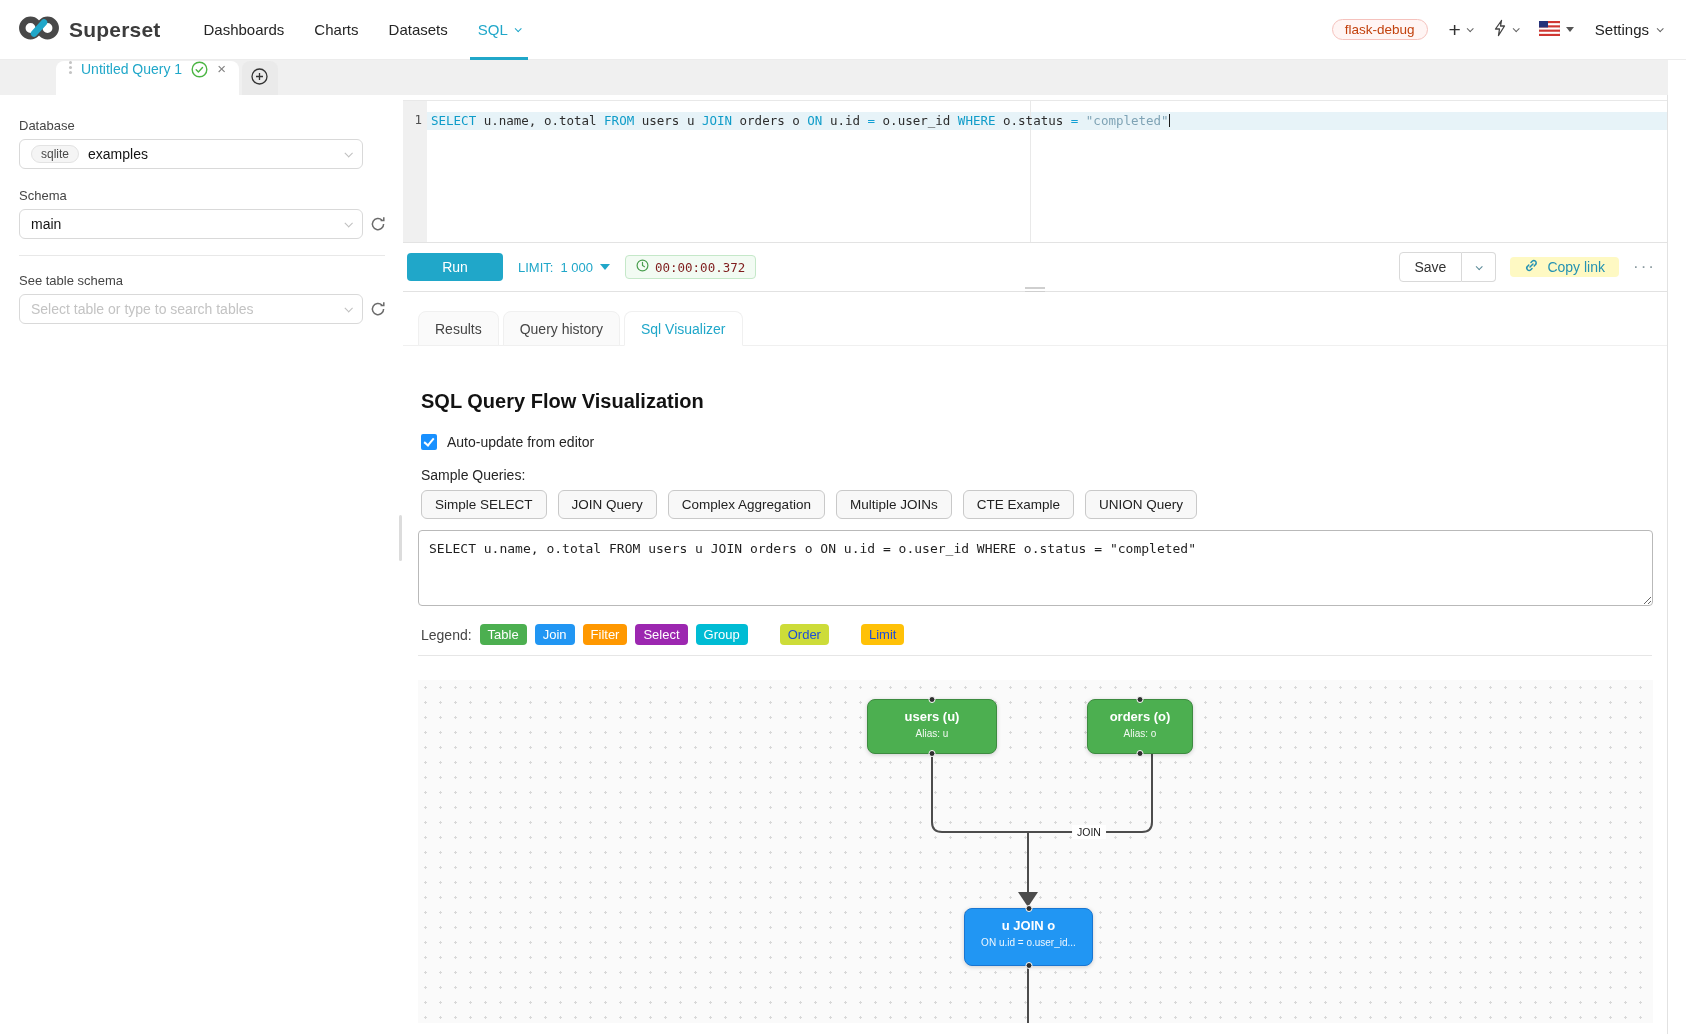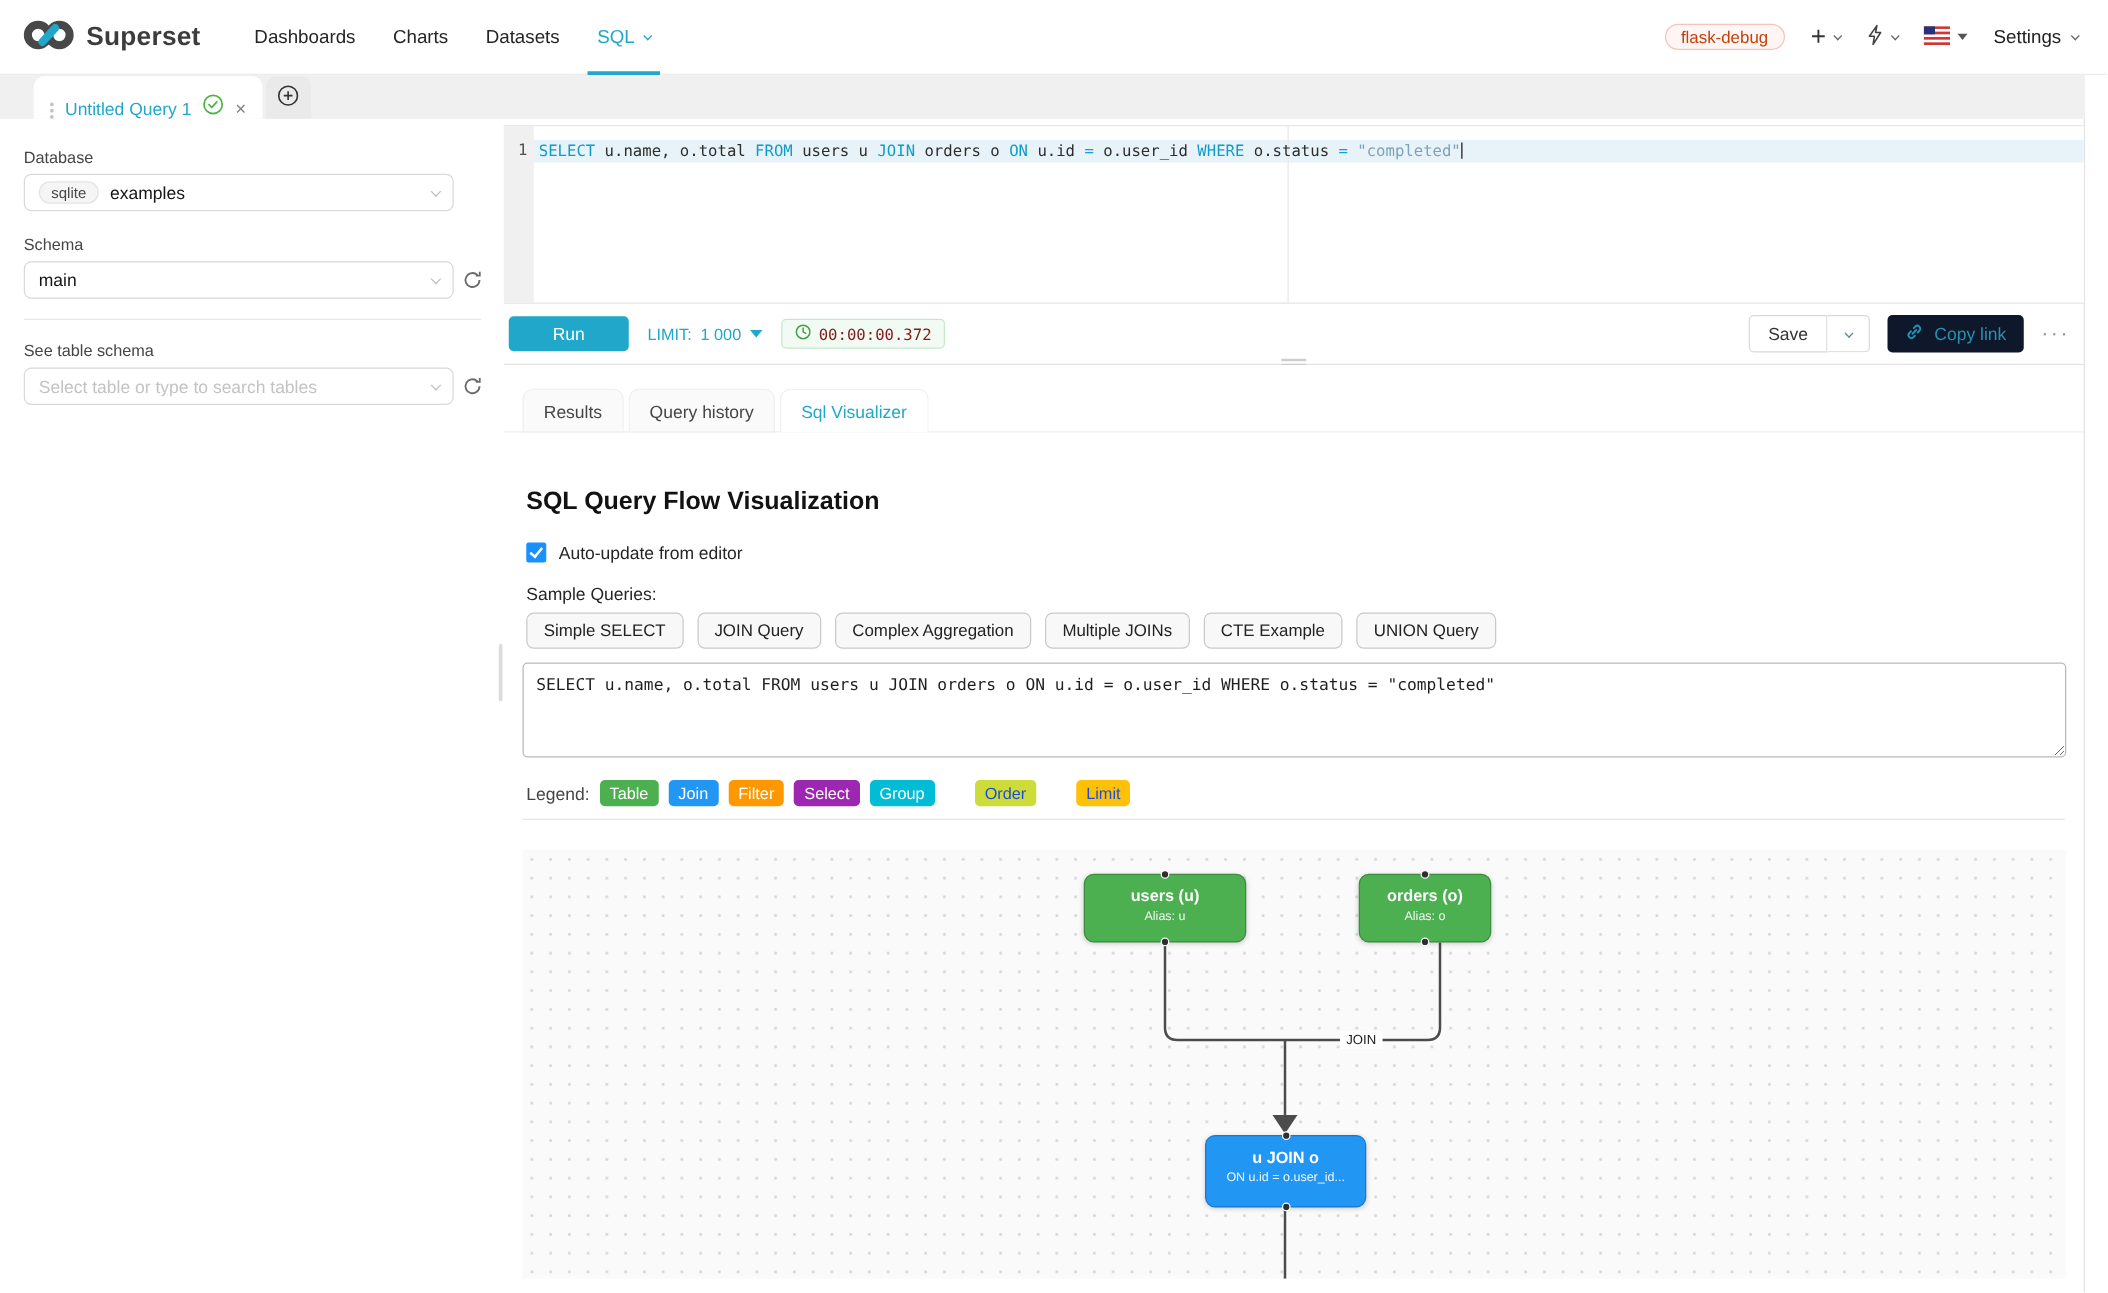--- a/index.html
+++ b/index.html
@@ -19,21 +19,21 @@
   .chev { display:inline-block; width:6px; height:6px; border-right:1.5px solid currentColor; border-bottom:1.5px solid currentColor; transform:rotate(45deg) translateY(-1px); }
   .chev.sm { width:5px; height:5px; }
   .nav-right { margin-left:auto; display:flex; align-items:center; gap:21px; }
   .env-tag { border:1px solid #f5c2bd; background:#fff5f4; color:#c2410c; border-radius:12px; padding:2px 12px; font-size:13.5px; }
   .icon-btn { display:flex; align-items:center; gap:6px; color:#444; cursor:pointer; }
   .plus-glyph { font-size:21px; line-height:1; color:#333; font-weight:400; }
   .caret-tri { width:0; height:0; border-left:4px solid transparent; border-right:4px solid transparent; border-top:5px solid #555; }
   .settings { display:flex; align-items:center; gap:8px; font-size:15px; color:#222; cursor:pointer; }
   
   .tabstrip { height:35px; width:1668px; background:#f0f0f0; display:flex; align-items:flex-end; padding-left:27px; }
-  .qtab { height:34px; background:#fff; border-radius:8px 8px 0 0; display:flex; align-items:flex-end; gap:9px; padding:0 13px; }
+  .qtab { height:34px; background:#fff; border-radius:8px 8px 0 0; display:flex; align-items:flex-start; gap:9px; padding:0 13px;margin-left:29px; }
   .drag-dots { width:3px; height:13px; position:relative; }
   .drag-dots::before { content:""; position:absolute; top:0; left:0; width:3px; height:3px; border-radius:50%; background:#c3c3c3; box-shadow:0 5px 0 #c3c3c3, 0 10px 0 #c3c3c3; }
   .qtab-label { color:#20a7c9; font-size:14px; }
   .qtab-close { color:#828282; font-size:15px; line-height:1; cursor:pointer; }
   .newtab { height:34px; width:36px; background:#eaeaea; border-radius:8px 8px 0 0; margin-left:3px; display:flex; align-items:center; justify-content:center; cursor:pointer; }
   
   .workspace { display:flex; height:939px; }
   .sidebar { width:403px; padding:23px 0 0 19px; }
   .field-label { font-size:13px; color:#454545; margin-bottom:6px; }
   .sb-row { display:flex; align-items:center; gap:7px; }
@@ -62,21 +62,21 @@
   
   .editor-toolbar { height:48px; display:flex; align-items:center; padding:0 11px 0 4px; gap:15px; }
   .run-btn { width:96px; height:28px; background:#20a7c9; color:#fff; border:none; border-radius:4px; font-size:14px; font-family:inherit; cursor:pointer; }
   .limit { color:#20a7c9; font-size:13px; display:flex; align-items:center; gap:7px; cursor:pointer; }
   .caret-teal { width:0; height:0; border-left:5px solid transparent; border-right:5px solid transparent; border-top:6px solid #20a7c9; }
   .timer { display:flex; align-items:center; gap:6px; border:1px solid #c5e8c9; background:#f2fbf3; border-radius:4px; padding:3px 10px; color:#7f1d1d; font-family:"DejaVu Sans Mono",monospace; font-size:12.5px; }
   .toolbar-right { margin-left:auto; display:flex; align-items:center; gap:14px; }
   .save-split { display:flex; }
   .save-main { height:30px; padding:0 15px; background:#fff; border:1px solid #d9d9d9; border-radius:4px 0 0 4px; font-size:14px; color:#333; font-family:inherit; cursor:pointer; }
   .save-caret { height:30px; width:34px; background:#fff; border:1px solid #d9d9d9; border-left:none; border-radius:0 4px 4px 0; display:flex; align-items:center; justify-content:center; color:#5b8a98; cursor:pointer; }
-  .copylink { height:30px; display:flex; align-items:center; gap:8px; background:#0f172a; border:none; border-radius:4px; padding:0 14px; color:#2492b3; font-size:14px; font-family:inherit; cursor:pointer; }
+  .copylink { height:20px; display:flex; align-items:center; gap:8px; background:#fef9c3; border:none; border-radius:4px; padding:0 14px; color:#2492b3; font-size:14px; font-family:inherit; cursor:pointer; }
   .more-btn { color:#8a9aa0; font-size:17px; letter-spacing:2px; cursor:pointer; }
   .pane-divider { border-bottom:1px solid #e2e2e2; position:relative; }
   .drag-handle { position:absolute; left:50%; top:-4px; transform:translateX(-50%); display:flex; flex-direction:column; gap:2px; cursor:row-resize; }
   .drag-handle i { display:block; width:20px; height:1.5px; background:#cfcfcf; }
   
   .south { padding:19px 15px 0; flex:1; display:flex; flex-direction:column; }
   .res-tabs { display:flex; gap:4px; position:relative; }
   .res-tabs::after { content:""; position:absolute; left:-15px; right:-15px; bottom:0; height:1px; background:#f0f0f0; }
   .res-tab { height:35px; padding:0 16px; display:flex; align-items:center; background:#fafafa; border:1px solid #f0f0f0; border-radius:8px 8px 0 0; font-size:14px; color:#454545; position:relative; z-index:1; cursor:pointer; }
   .res-tab.active { background:#fff; border-bottom-color:#fff; color:#20a7c9; }

